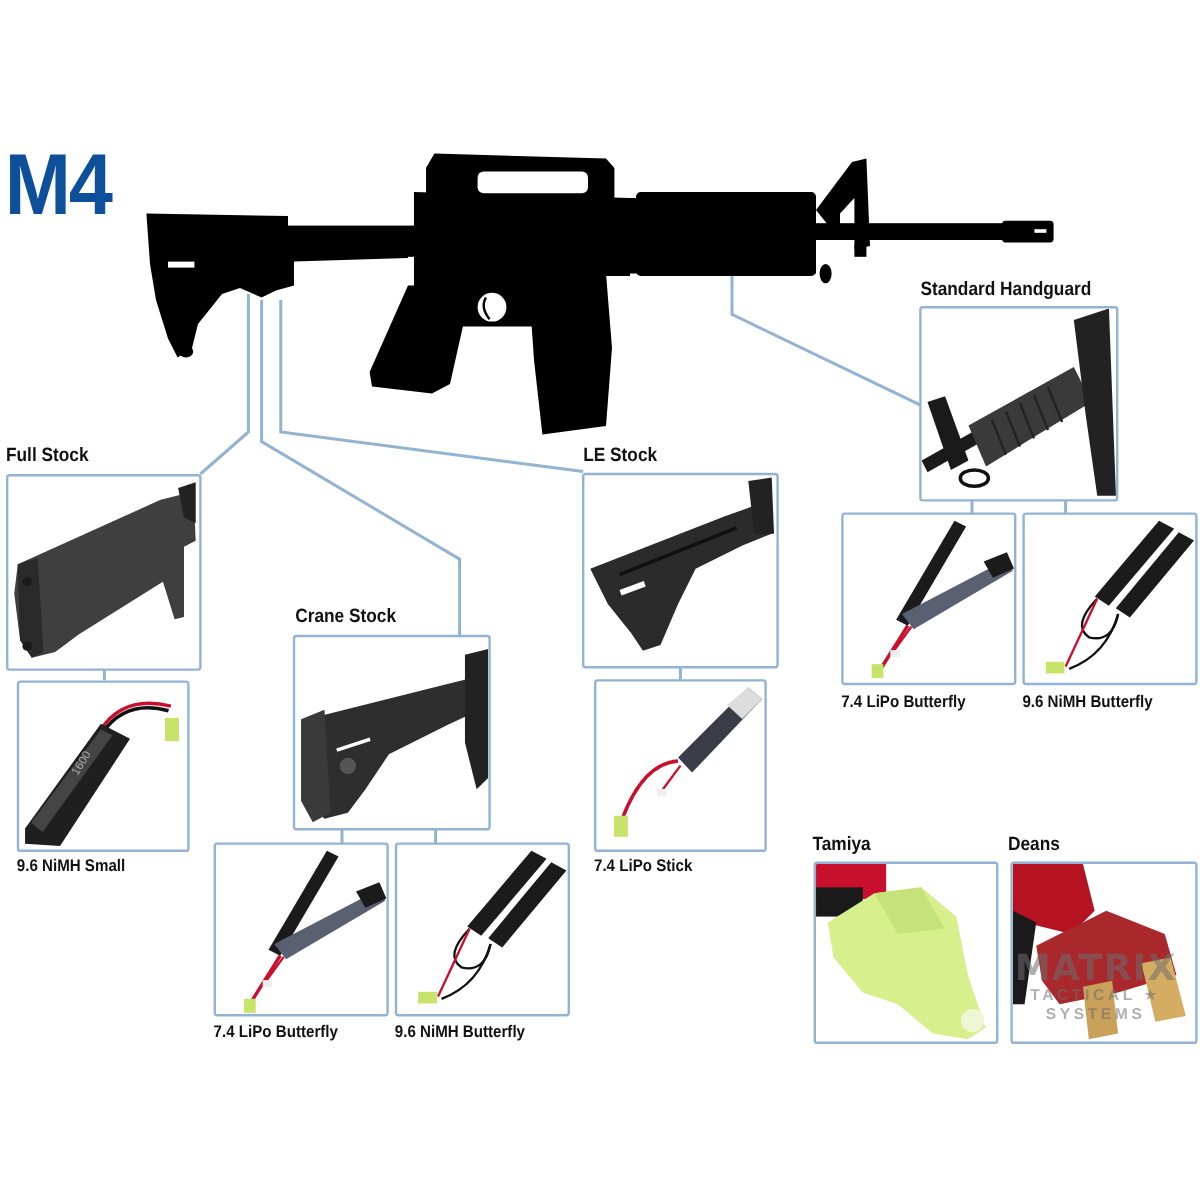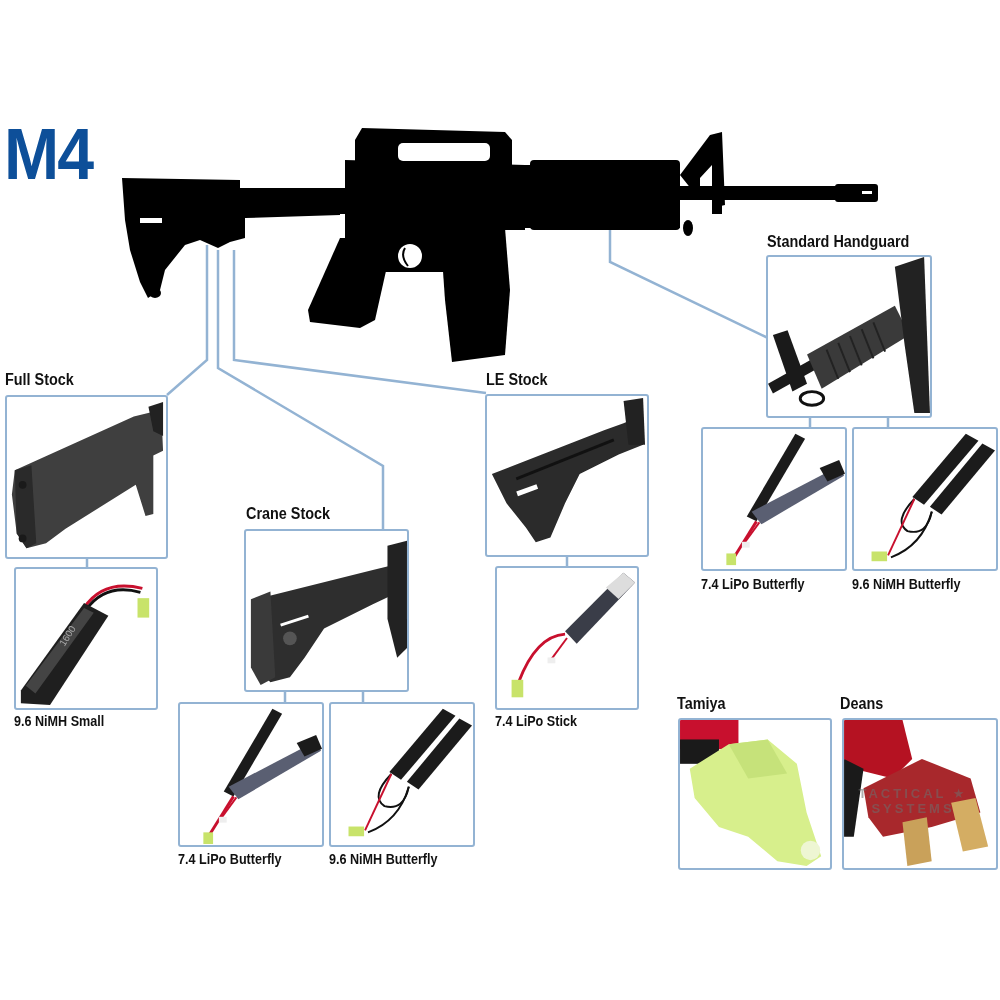--- a/index.html
+++ b/index.html
@@ -215,14 +215,15 @@
   <svg viewBox="0 0 156 152">
     <path d="M0,0 L60,0 L70,40 L50,60 L10,50 L0,40 Z" fill="#b51222"></path>
     <path d="M0,40 L20,50 L10,120 L0,120 Z" fill="#1a1a1a"></path>
     <path d="M20,70 L80,40 L130,60 L140,95 L90,110 L40,120 L25,100 Z" fill="#a8282c"></path>
     <path d="M60,105 L85,100 L90,145 L65,150 Z" fill="#c9a15a"></path>
     <path d="M110,85 L135,80 L148,130 L122,135 Z" fill="#d4ad63"></path>
   </svg>
 </div>
 
 <div class="watermark">
+  <div class="w1">MATRIX</div>
   <div class="w2">TACTICAL ★ SYSTEMS</div>
 </div>
 
 </body></html>

